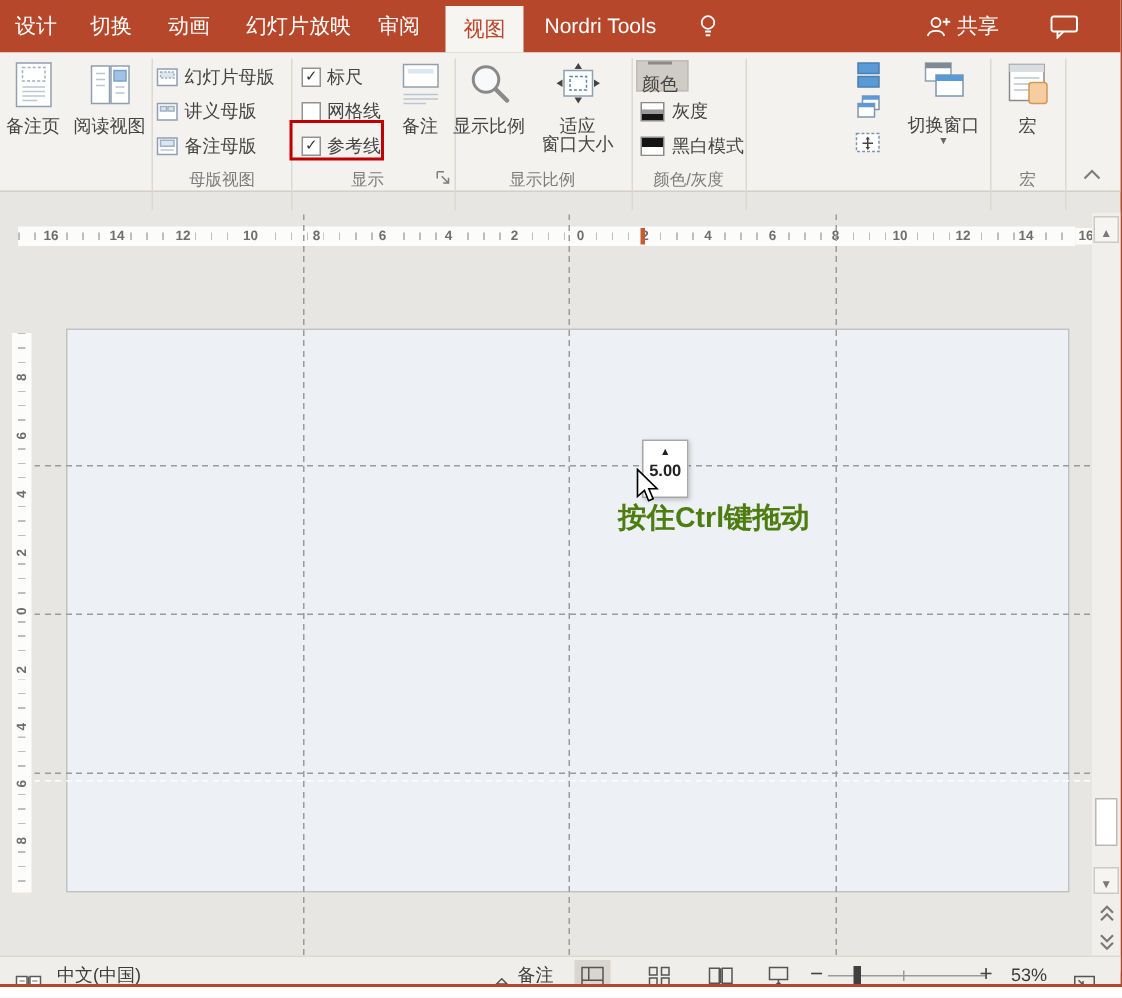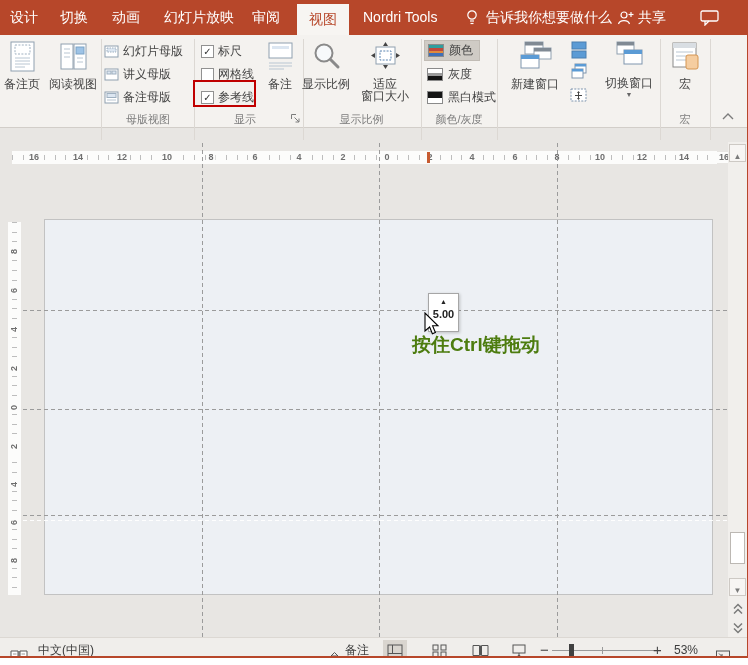--- a/index.html
+++ b/index.html
@@ -20,21 +20,21 @@
   .rsep { position:absolute; top:4px; width:1px; height:112px; background:#dcd8d3; }
   .bigbtn { position:absolute; top:3px; text-align:center; font-size:12px; color:#444; cursor:default; }
   .bigbtn .bicon { display:block; margin:2px auto 0; }
   .bigbtn .blabel { display:block; margin-top:5px; line-height:12px; }
   .ddarrow { display:block; font-size:7px; color:#666; margin-top:2px; }
   .srow { position:absolute; height:19px; font-size:12px; color:#444; display:flex; align-items:center; gap:4px; cursor:default; }
   .glabel { position:absolute; top:77px; font-size:11px; color:#7c7c7c; text-align:center; }
   .chk { width:13px; height:13px; background:#fff; border:1px solid #919191; font-size:10px; line-height:11px; text-align:center; color:#333; }
   .redbox { position:absolute; left:193px; top:45px; width:63px; height:27px; border:2px solid #c00000; z-index:5; pointer-events:none; }
   .crow { position:absolute; left:424px; height:21px; display:flex; align-items:center; gap:5px; font-size:12px; color:#444; padding:0 6px 0 3px; cursor:default; }
-  .crow.sel { background:#cfcbc5; border:1px solid #c1bcb5; }
+  .crow.sel { background:#cfcbc5; border:1px solid #c1bcb5;flex-direction:column; }
   .stripeicon { width:16px; height:13px; border:1px solid #8a8a8a; display:flex; flex-direction:column; }
   .stripeicon div { flex:1; }
   .wsmall { position:absolute; left:569px; width:20px; height:18px; cursor:default; }
   .chevron-collapse { position:absolute; left:721px; top:76px; width:14px; height:12px; cursor:default; }
   .launcher { position:absolute; left:290px; top:78px; width:11px; height:11px; cursor:default; }
 
   
   .workspace { position:absolute; left:0; top:140px; width:100%; height:509px; background:#e8e6e3;font-weight:bold; }
   .hruler { position:absolute; left:12px; top:11px; width:705px; height:13px; background:#fcfcfb; }
   .hruler::before { content:""; position:absolute; left:0; top:4px; width:100%; height:5px;
@@ -88,21 +88,20 @@
     <span class="tab" style="left:164px">幻灯片放映</span>
     <span class="tab" style="left:252px">审阅</span>
     <span class="tab active" style="left:297px">视图</span>
     <span class="tab" style="left:363px">Nordri Tools</span>
 
     <svg class="tb-icon" style="left:464px" width="16" height="17" viewBox="0 0 16 17">
       <circle cx="8" cy="6" r="4.2" fill="none" stroke="#fff" stroke-width="1.2"></circle>
       <line x1="6" y1="12" x2="10" y2="12" stroke="#fff" stroke-width="1.2"></line>
       <line x1="6.5" y1="14.5" x2="9.5" y2="14.5" stroke="#fff" stroke-width="1.2"></line>
     </svg>
-    <span class="tellme" style="left:486px">告诉我你想要做什么</span>
 
     <svg class="tb-icon" style="left:617px" width="18" height="17" viewBox="0 0 18 17">
       <circle cx="7" cy="6" r="3" fill="none" stroke="#fff" stroke-width="1.2"></circle>
       <path d="M1.5 15 C2.5 10.5 11.5 10.5 12.5 15" fill="none" stroke="#fff" stroke-width="1.2"></path>
       <line x1="14" y1="3" x2="14" y2="8" stroke="#fff" stroke-width="1.2"></line>
       <line x1="11.5" y1="5.5" x2="16.5" y2="5.5" stroke="#fff" stroke-width="1.2"></line>
     </svg>
     <span class="tellme" style="left:638px">共享</span>
 
     <svg class="tb-icon" style="left:700px;top:10px" width="20" height="16" viewBox="0 0 20 16">
@@ -242,31 +241,20 @@
       <span class="stripeicon">
         <div style="background:#141414"></div>
           <div style="background:#ffffff"></div>
       </span>
       <span>黑白模式</span>
     </div>
     <div class="glabel" style="left:421px;width:76px">颜色/灰度</div>
 
     <div class="rsep" style="left:497px"></div>
 
-    <div class="bigbtn" style="left:504px;width:62px">
-      <svg class="bicon" width="36" height="33" viewBox="0 0 36 33">
-        <rect x="8" y="2" width="18" height="12" fill="#fff" stroke="#8fa0b0"></rect>
-          <rect x="8" y="2" width="18" height="3.5" fill="#808a94"></rect>
-        <rect x="17" y="8" width="17" height="11" fill="#fff" stroke="#8fa0b0"></rect>
-          <rect x="17" y="8" width="17" height="3.5" fill="#808a94"></rect>
-        <rect x="4" y="15" width="18" height="13" fill="#fff" stroke="#7e95ae"></rect>
-          <rect x="4" y="15" width="18" height="4" fill="#5b9bd5"></rect>
-      </svg>
-      <span class="blabel">新建窗口</span>
-    </div>
     <svg class="wsmall" style="top:6px" viewBox="0 0 20 18">
       <rect x="3" y="1" width="14" height="7" fill="#5b9bd5" stroke="#4a7fb0"></rect>
       <rect x="3" y="10" width="14" height="7" fill="#5b9bd5" stroke="#4a7fb0"></rect>
     </svg>
     <svg class="wsmall" style="top:28px" viewBox="0 0 20 18">
       <rect x="6" y="1" width="11" height="9" fill="#fff" stroke="#7e95ae"></rect>
         <rect x="6" y="1" width="11" height="2.5" fill="#5b9bd5"></rect>
       <rect x="3" y="6" width="11" height="9" fill="#fff" stroke="#7e95ae"></rect>
         <rect x="3" y="6" width="11" height="2.5" fill="#5b9bd5"></rect>
     </svg>

